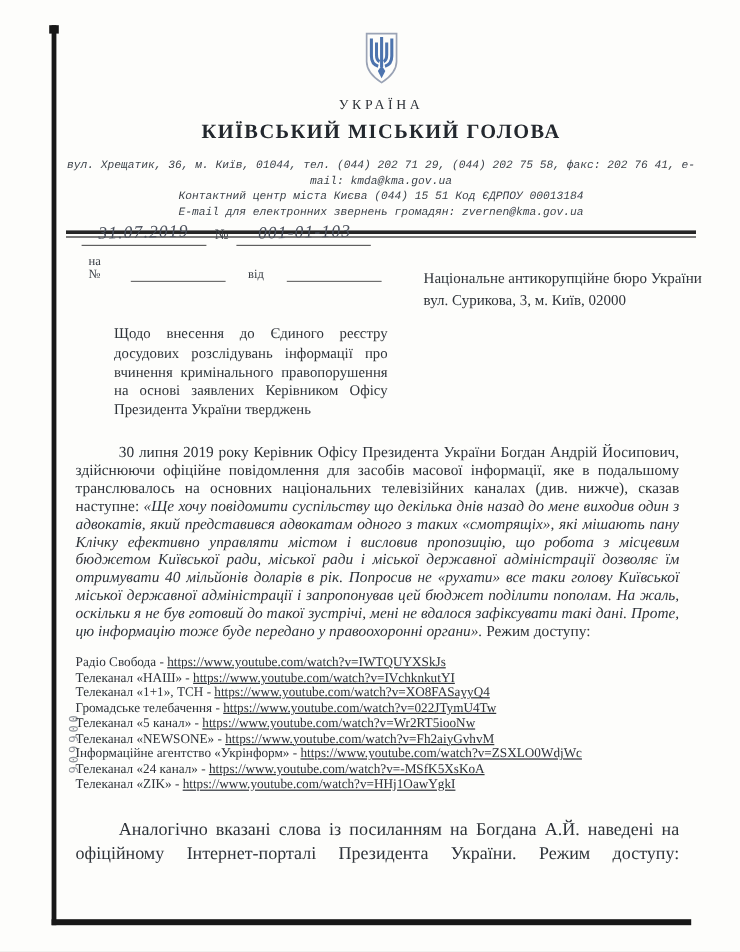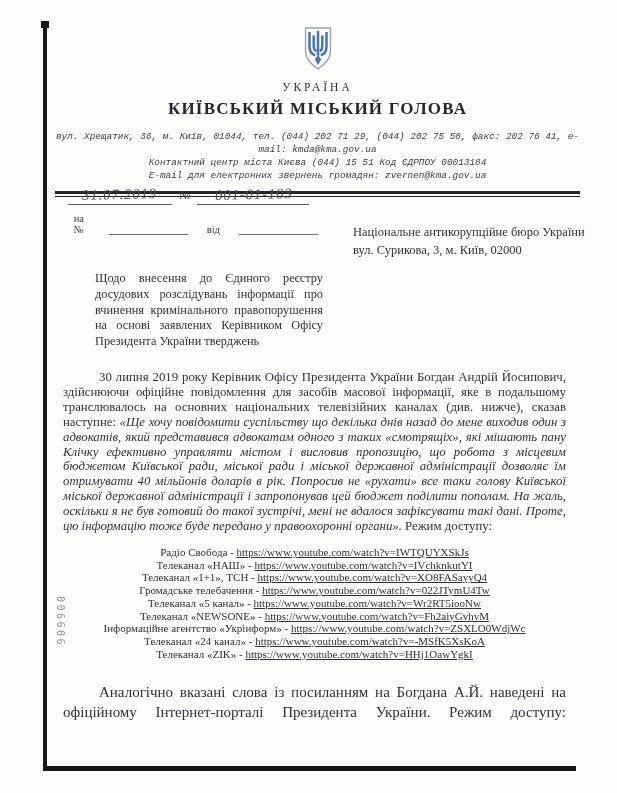--- a/index.html
+++ b/index.html
@@ -53,21 +53,21 @@
   
   .addressee{position:absolute;left:305px;top:224px;width:265px;font-size:12.5px;line-height:17.5px;color:#2f343a;margin-left:48px;}
 
   
   .subject{position:absolute;left:95px;top:271px;width:228px;font-size:12.3px;line-height:15.8px;text-align:justify;color:#2f343a;}
 
   
   .body-par1{position:absolute;left:63px;top:370px;width:503px;font-size:12.8px;line-height:14.9px;text-align:justify;text-indent:36px;color:#2e333a;}
   .body-par1 em{font-style:italic;}
   .links{position:absolute;left:63px;top:546px;width:503px;font-size:11px;line-height:12.7px;color:#2e333a;}
-  .link-row{white-space:nowrap;text-align:center;}
+  .link-row{white-space:nowrap;}
   .url{color:#2e333a;text-decoration:underline;}
   .body-par2{
     position:absolute;left:63px;top:682px;width:503px;
     font-size:15px;line-height:20px;text-indent:36px;color:#2e333a;
     text-align:justify;text-align-last:justify;word-spacing:2px;
   }
 </style>
 </head>
 <body>
 

